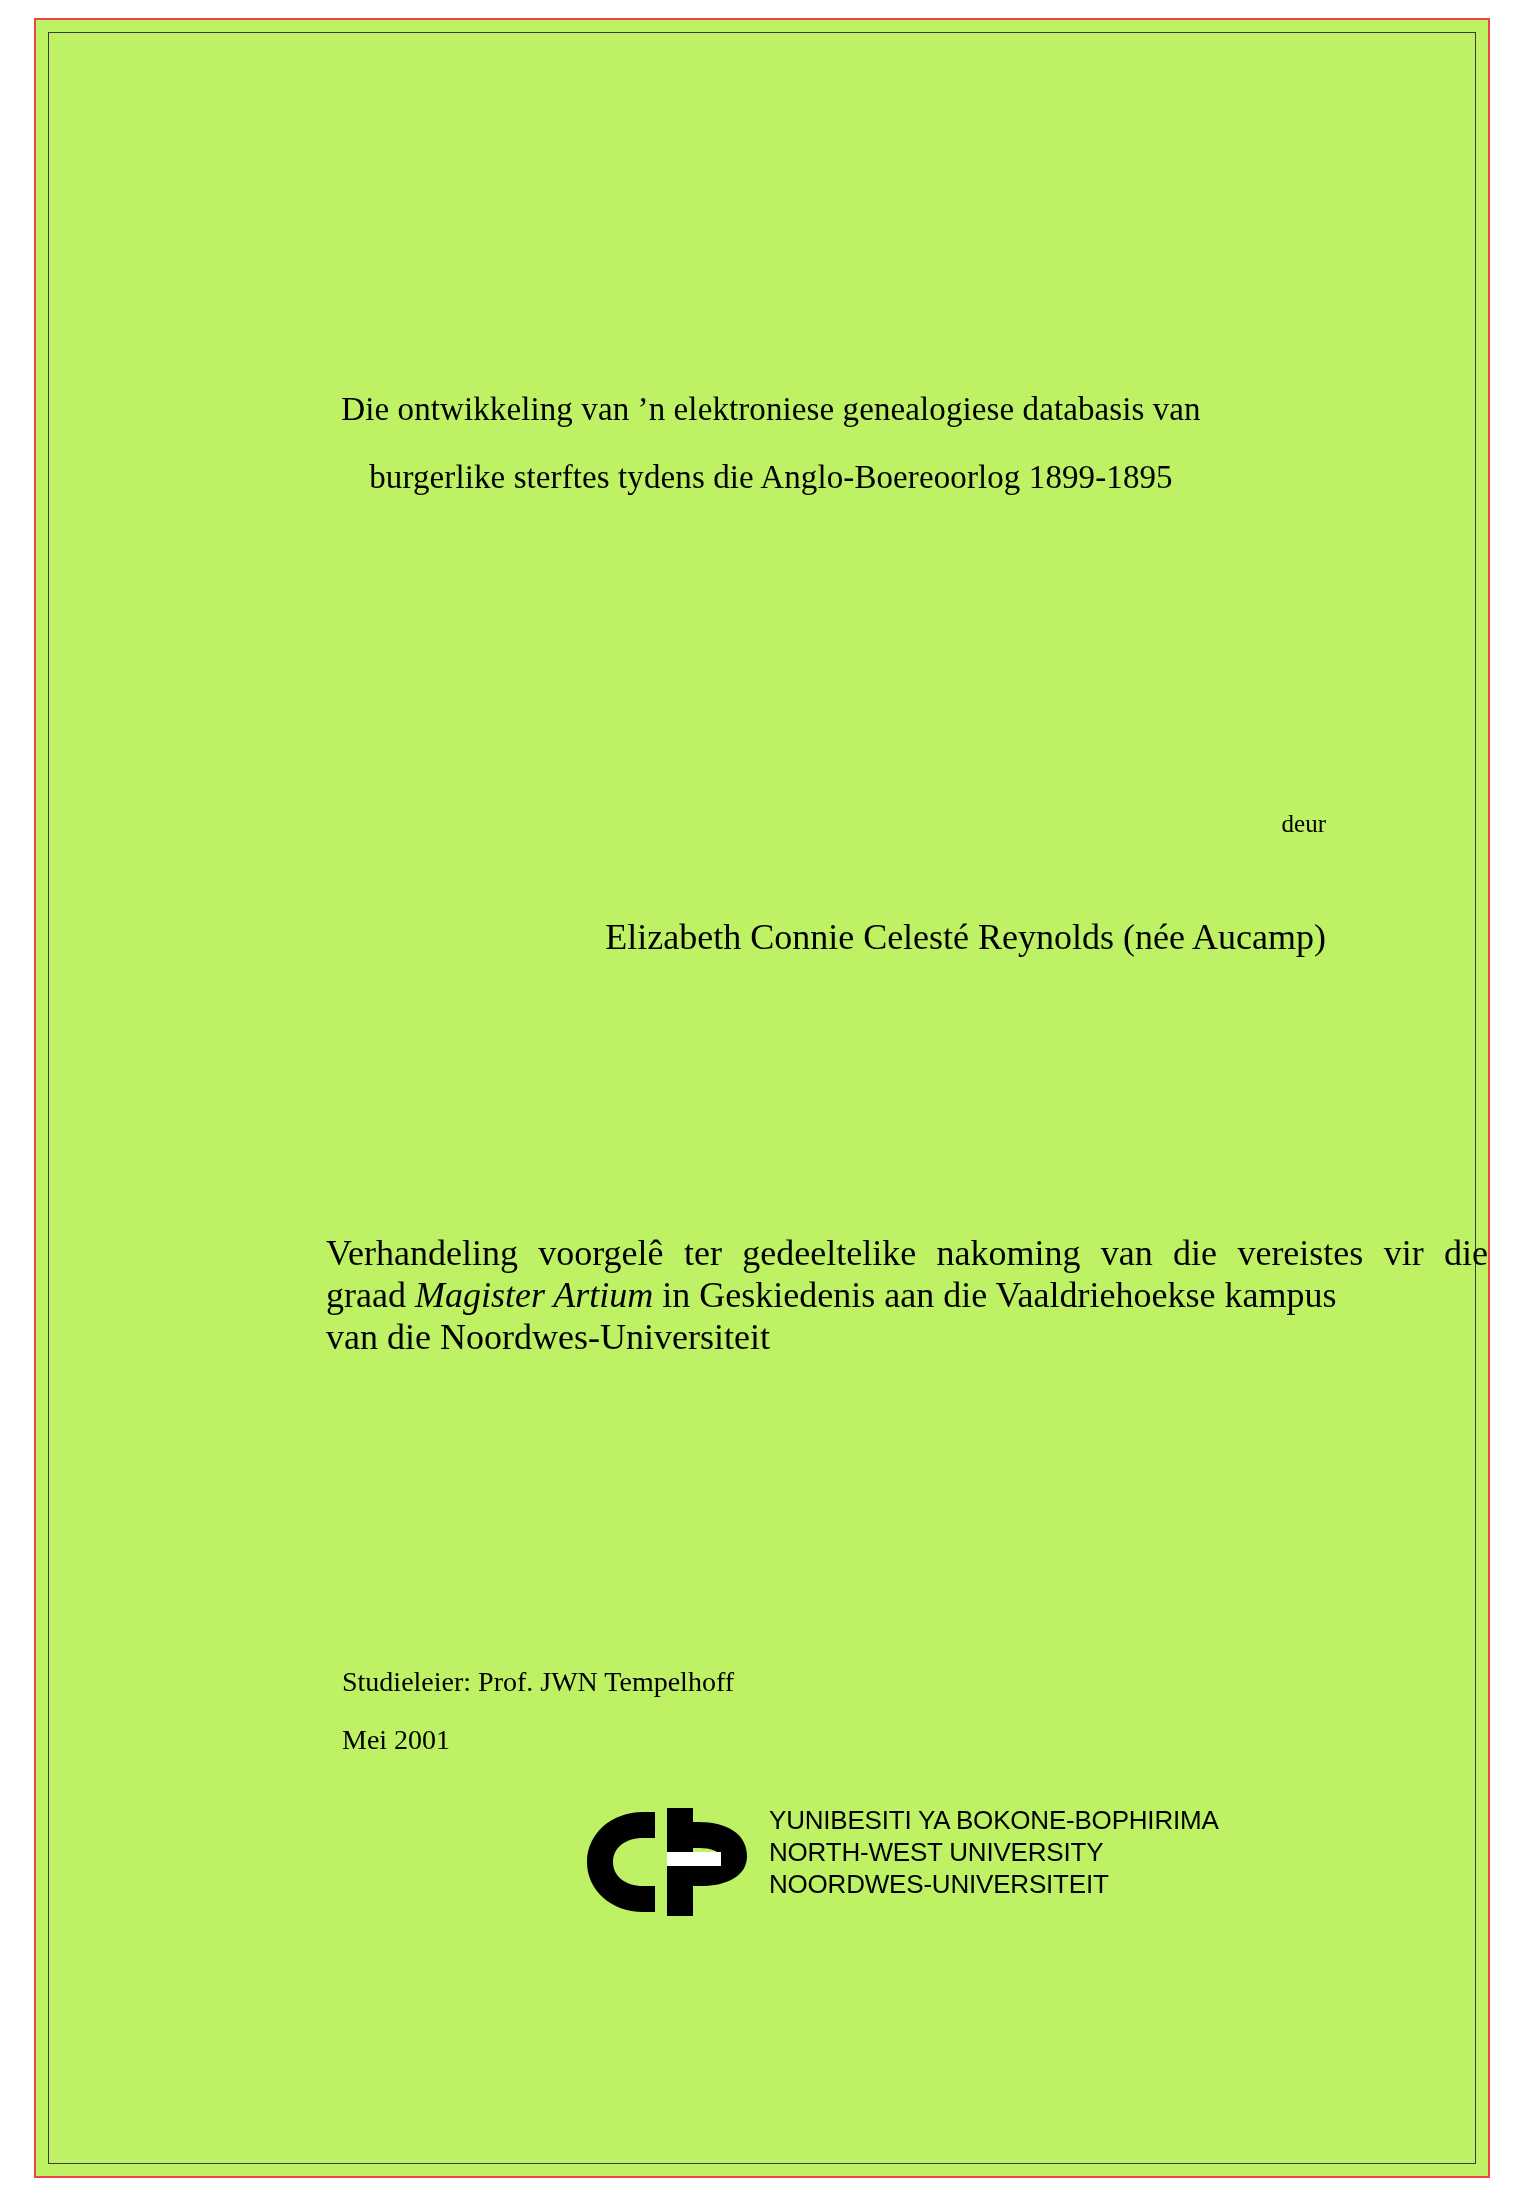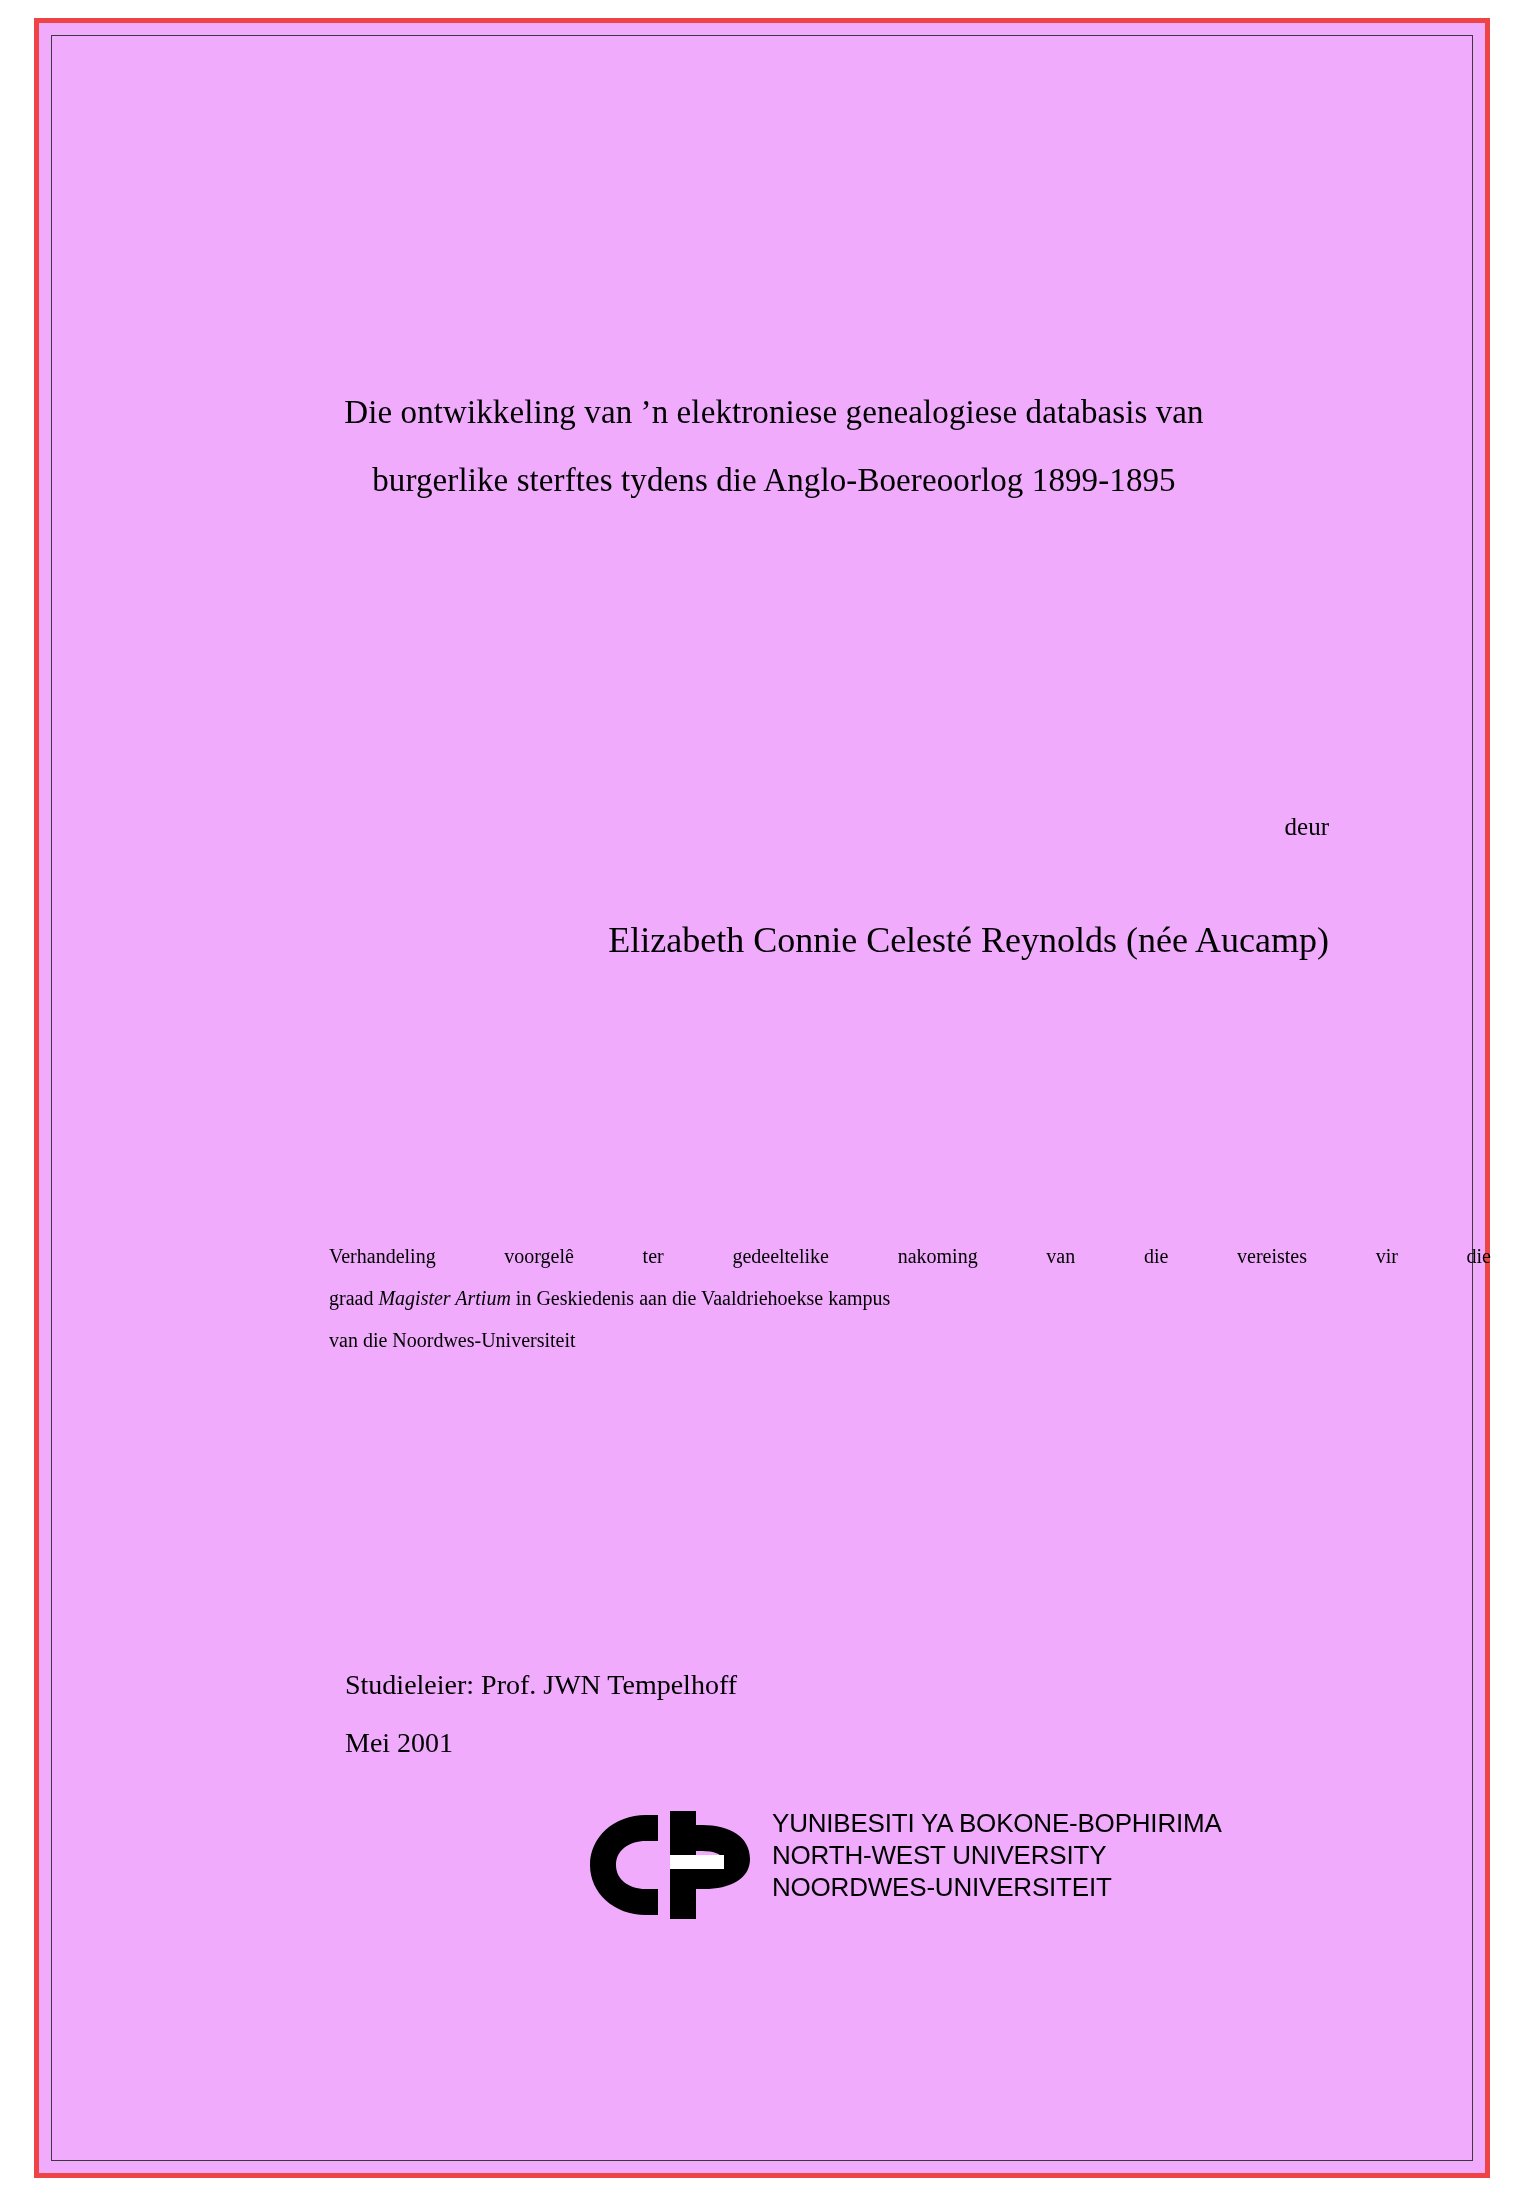--- a/index.html
+++ b/index.html
@@ -15,23 +15,23 @@
     position: relative;
     overflow: hidden;
   }
 
   .page-frame {
     position: absolute;
     left: 34px;
     top: 18px;
     width: 1456px;
     height: 2160px;
-    border: 5px solid #ef4444;
+    border: 2px solid #ef4444;
     box-sizing: border-box;
-    background: #f0abfc;
+    background: #bef264;
   }
   .page-frame-inner {
     position: absolute;
     left: 12px;
     top: 12px;
     right: 12px;
     bottom: 12px;
     border: 1px solid #3a3a3a;
     box-sizing: border-box;
   }
@@ -73,21 +73,21 @@
     width: 1110px;
     text-align: right;
     font-size: 36px;
   }
 
   .submission {
     position: absolute;
     top: 1212px;
     left: 140px;
     width: 1162px;
-    font-size: 20px;
+    font-size: 36px;
     line-height: 42px;
   }
   .submission p {
     margin: 0;
   }
   .just {
     text-align: justify;
     text-align-last: justify;
   }
   .ital {

